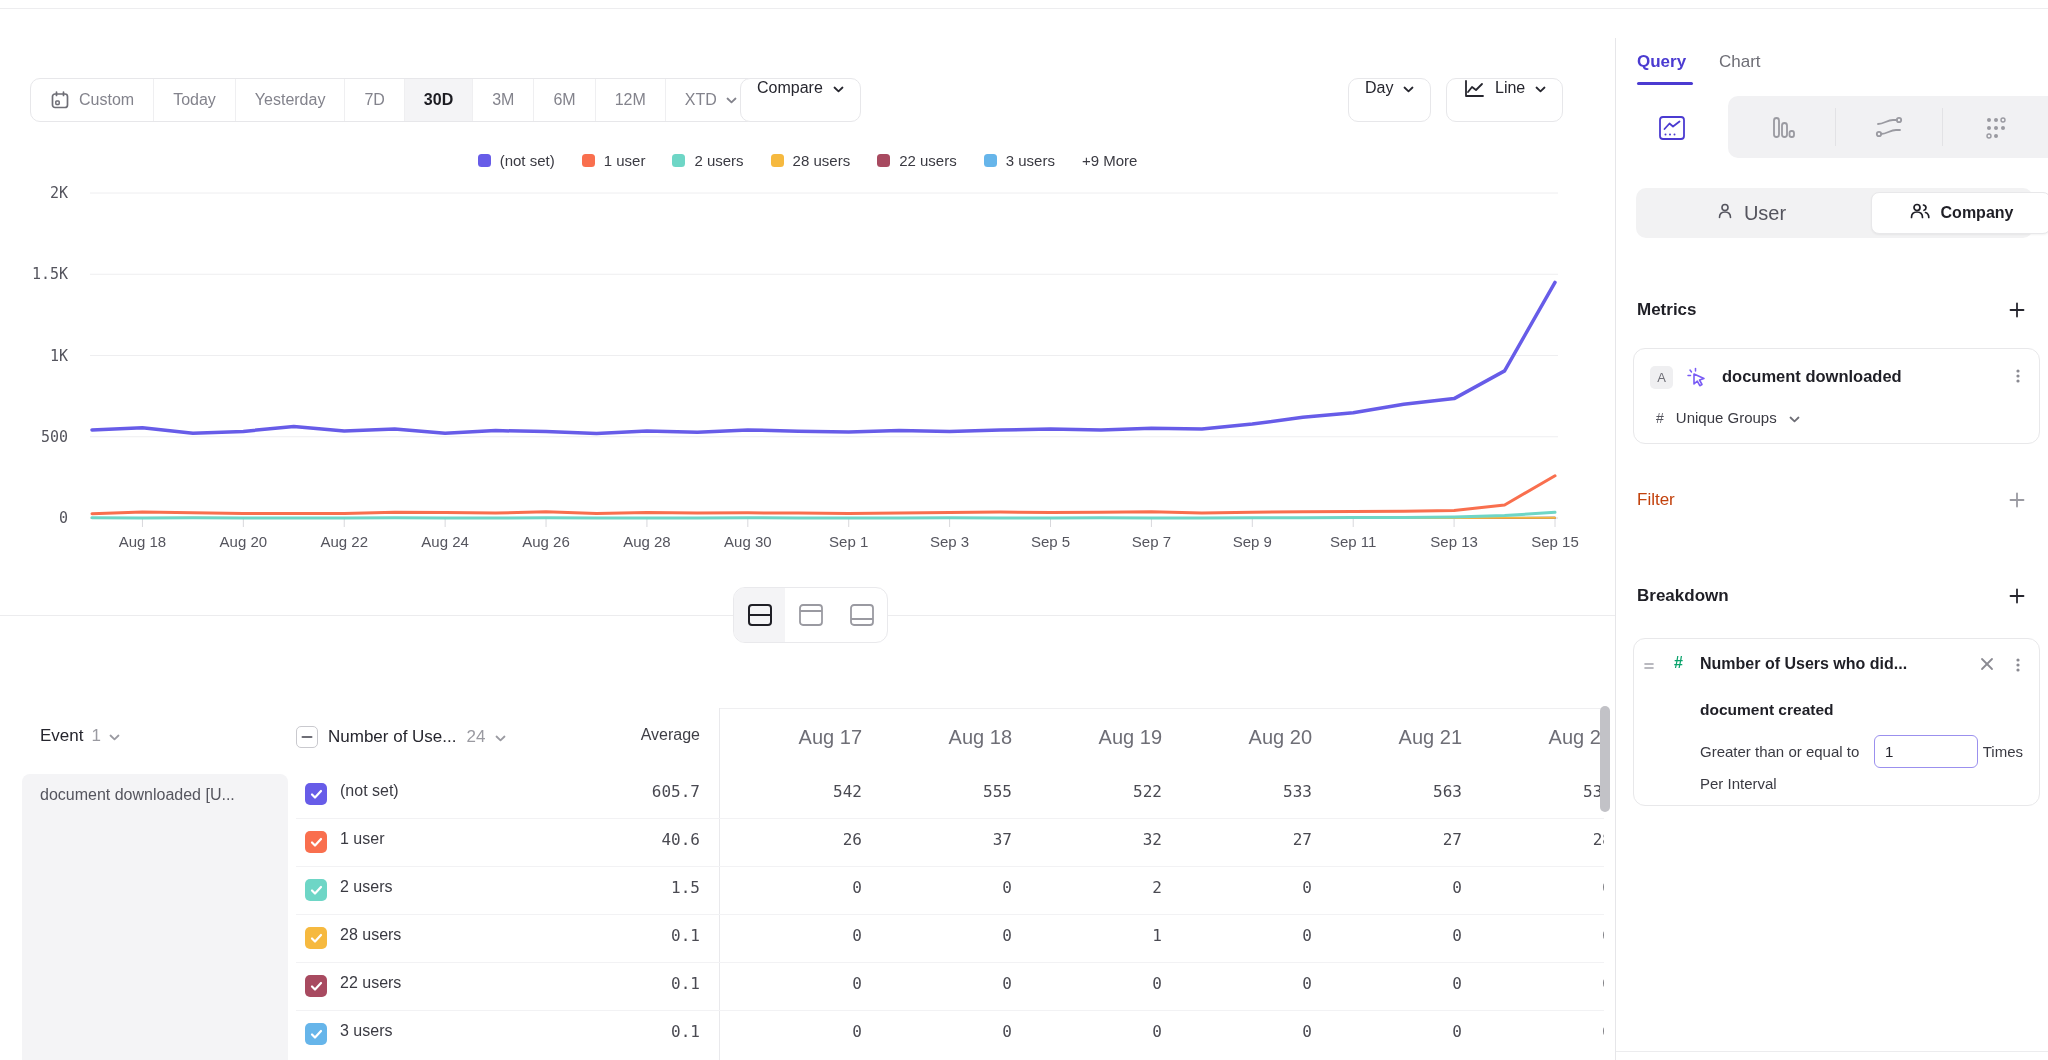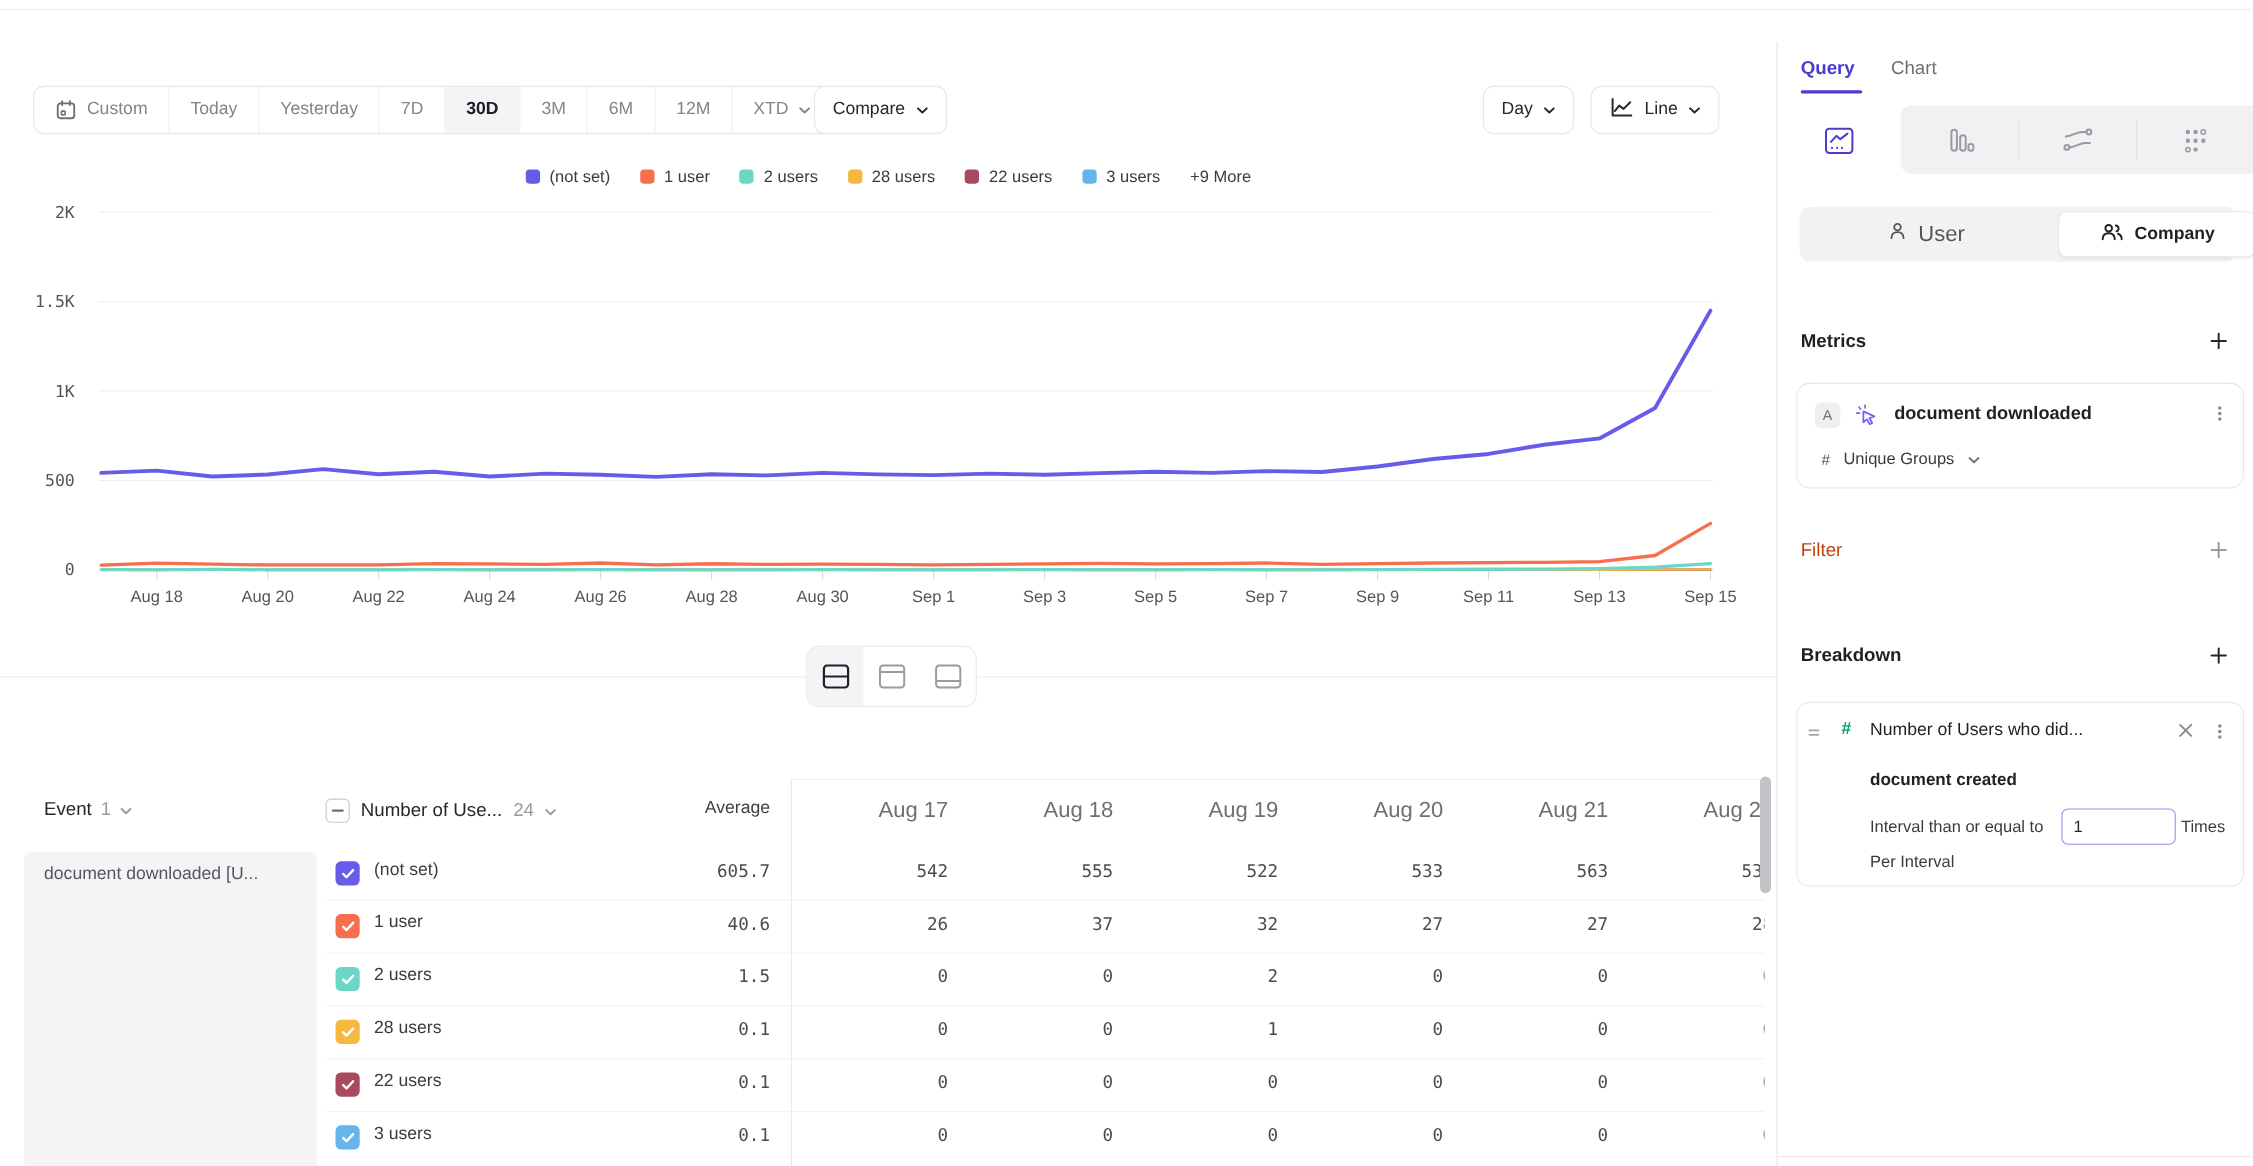--- a/index.html
+++ b/index.html
@@ -9,21 +9,21 @@
   #stage { position:relative; width:2048px; height:1060px; background:#fff; }
   .hairline-top { left:0; top:8px; width:2048px; height:1px; background:#EDEDEF; }
 
   
   .range-group { left:30px; top:78px; height:44px; display:flex; align-items:stretch;
     border:1px solid #E7E7EA; border-radius:10px; background:#fff; overflow:hidden; }
   .range-seg { display:flex; align-items:center; gap:9px; padding:0 19px; font-size:16px;
     color:#83838C; border-right:1px solid #EFEFF1; cursor:pointer; white-space:nowrap; }
   .range-seg:last-child { border-right:none; }
   .range-seg.active { background:#F4F4F6; color:#1C1C22; font-weight:bold; }
-  .btn { position:absolute; height:44px; display:flex; align-items:center; gap:10px;
+  .btn { position:absolute; height:44px; display:flex; align-items:flex-start; gap:10px;
     border:1px solid #E7E7EA; border-radius:10px; background:#fff; padding:0 16px;
     font-size:16px; color:#26262E; cursor:pointer; }
   #compare-btn { left:740px; top:78px; }
   #interval-btn { left:1348px; top:78px; }
   #charttype-btn { left:1446px; top:78px; }
 
   
   #legend { left:0; top:152px; width:1615px; display:flex; justify-content:center;
     align-items:center; gap:27px; }
   .leg-item { display:flex; align-items:center; gap:9px; font-size:15px; color:#3A3A42; }
@@ -103,21 +103,21 @@
   #metric-card { top:310px; height:96px; }
   .badge-a { position:absolute; left:16px; top:17px; width:23px; height:23px; background:#EFEFF1;
     border-radius:5px; font-size:13px; color:#6E6E76; display:flex; align-items:center; justify-content:center; }
   .metric-name { position:absolute; left:88px; top:18px; font-size:16.5px; font-weight:bold; color:#1F1F26; }
   .kebab { position:absolute; right:12px; width:18px; height:18px; cursor:pointer; }
   .metric-measure { position:absolute; left:22px; top:60px; display:flex; align-items:center;
     gap:12px; font-size:15px; color:#3A3A42; cursor:pointer; }
   .hash { font-family:"Liberation Sans", sans-serif; color:#55555E; font-size:14px; }
   #breakdown-card { top:600px; height:168px; }
   .bd-hash { position:absolute; left:40px; top:15px; font-size:16px; font-weight:bold; color:#0BA36C; }
-  .bd-title { position:absolute; left:66px; top:16px; font-size:16px; font-weight:normal; color:#1F1F26; }
+  .bd-title { position:absolute; left:66px; top:16px; font-size:16px; font-weight:bold; color:#1F1F26; }
   .bd-event { position:absolute; left:66px; top:62px; font-size:15.5px; font-weight:bold; color:#1F1F26; }
   .bd-cond { position:absolute; left:66px; top:104px; font-size:15px; color:#3A3A42; }
   .times-input { position:absolute; left:240px; top:96px; width:104px; height:33px;
     border:1.5px solid #9B90EE; border-radius:6px; font-size:15px; color:#26262E; padding:0 10px;
     font-family:"Liberation Sans", sans-serif; outline:none; }
   .bd-unit { position:absolute; right:16px; top:104px; font-size:15px; color:#3A3A42; }
   .bd-per { position:absolute; left:66px; top:136px; font-size:15px; color:#3A3A42; }
   .drag-handle { position:absolute; left:8px; top:20px; cursor:grab; }
   .close-x { position:absolute; right:44px; top:17px; width:16px; height:16px; cursor:pointer; }
   .sb-footer-line { position:absolute; left:0; right:0; top:1013px; height:1px; background:#ECECEE; }
@@ -546,21 +546,21 @@
       <div class="close-x" id="close-ic"><svg width="16" height="16" viewBox="0 0 16 16">
             <line x1="3" y1="3" x2="13" y2="13" stroke="#8A8A92" stroke-width="1.8" stroke-linecap="round"></line>
             <line x1="13" y1="3" x2="3" y2="13" stroke="#8A8A92" stroke-width="1.8" stroke-linecap="round"></line>
           </svg></div>
       <div class="kebab" style="top:17px" id="kb2"><svg width="18" height="18" viewBox="0 0 18 18">
             <circle cx="9" cy="4" r="1.6" fill="#8A8A92"></circle>
             <circle cx="9" cy="9" r="1.6" fill="#8A8A92"></circle>
             <circle cx="9" cy="14" r="1.6" fill="#8A8A92"></circle>
           </svg></div>
       <div class="bd-event">document created</div>
-      <div class="bd-cond">Interval than or equal to</div>
+      <div class="bd-cond">Greater than or equal to</div>
       <input class="times-input" value="1" style="">
       <div class="bd-unit">Times</div>
       <div class="bd-per">Per Interval</div>
     </div>
 
     <div class="sb-footer-line"></div>
     <div class="collapse-btn" id="collapse-ic"><svg width="24" height="24" viewBox="0 0 24 24">
           <line x1="4" y1="12" x2="15" y2="12" stroke="#2A2A31" stroke-width="1.8" stroke-linecap="round"></line>
           <polyline points="11,8 15,12 11,16" fill="none" stroke="#2A2A31" stroke-width="1.8" stroke-linecap="round" stroke-linejoin="round"></polyline>
           <line x1="19" y1="6" x2="19" y2="18" stroke="#2A2A31" stroke-width="1.8" stroke-linecap="round"></line>

